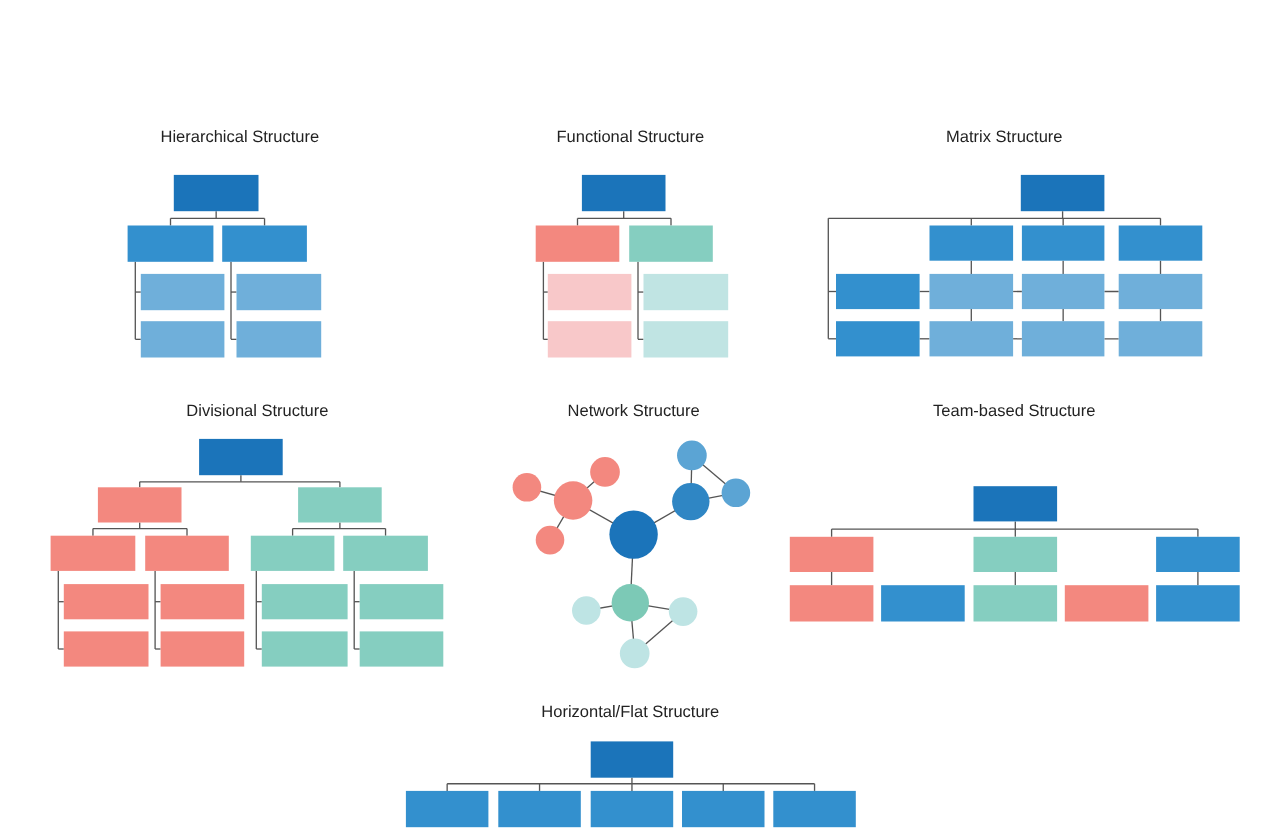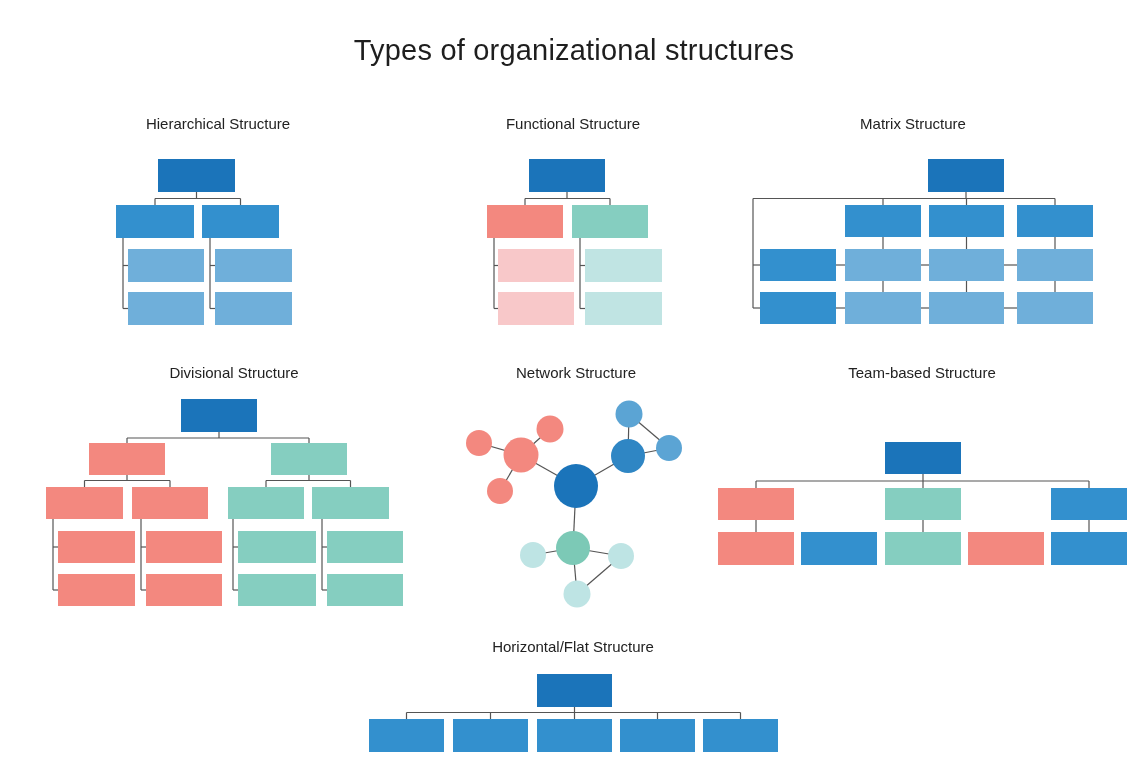--- a/index.html
+++ b/index.html
@@ -21,21 +21,20 @@
   .diagram-title{
     font-size:15px;
     fill:#222222;
     font-family:"Liberation Sans","DejaVu Sans",sans-serif;
   }
 </style>
 </head>
 <body>
 
 <div class="canvas">
-  <div class="main-title">Types of organizational structures</div>
   <svg class="diagrams" width="1148" height="761" viewBox="0 0 1148 761">
       <g>
         <line x1="196.5" y1="192" x2="196.5" y2="198.5" stroke="#555555" stroke-width="1.2"></line>
         <line x1="155" y1="198.5" x2="240.5" y2="198.5" stroke="#555555" stroke-width="1.2"></line>
         <line x1="155" y1="198.5" x2="155" y2="205" stroke="#555555" stroke-width="1.2"></line>
         <line x1="240.5" y1="198.5" x2="240.5" y2="205" stroke="#555555" stroke-width="1.2"></line>
         <line x1="123" y1="238" x2="123" y2="308.5" stroke="#555555" stroke-width="1.2"></line>
         <line x1="123" y1="265.5" x2="128" y2="265.5" stroke="#555555" stroke-width="1.2"></line>
         <line x1="123" y1="308.5" x2="128" y2="308.5" stroke="#555555" stroke-width="1.2"></line>
         <line x1="210" y1="238" x2="210" y2="308.5" stroke="#555555" stroke-width="1.2"></line>

